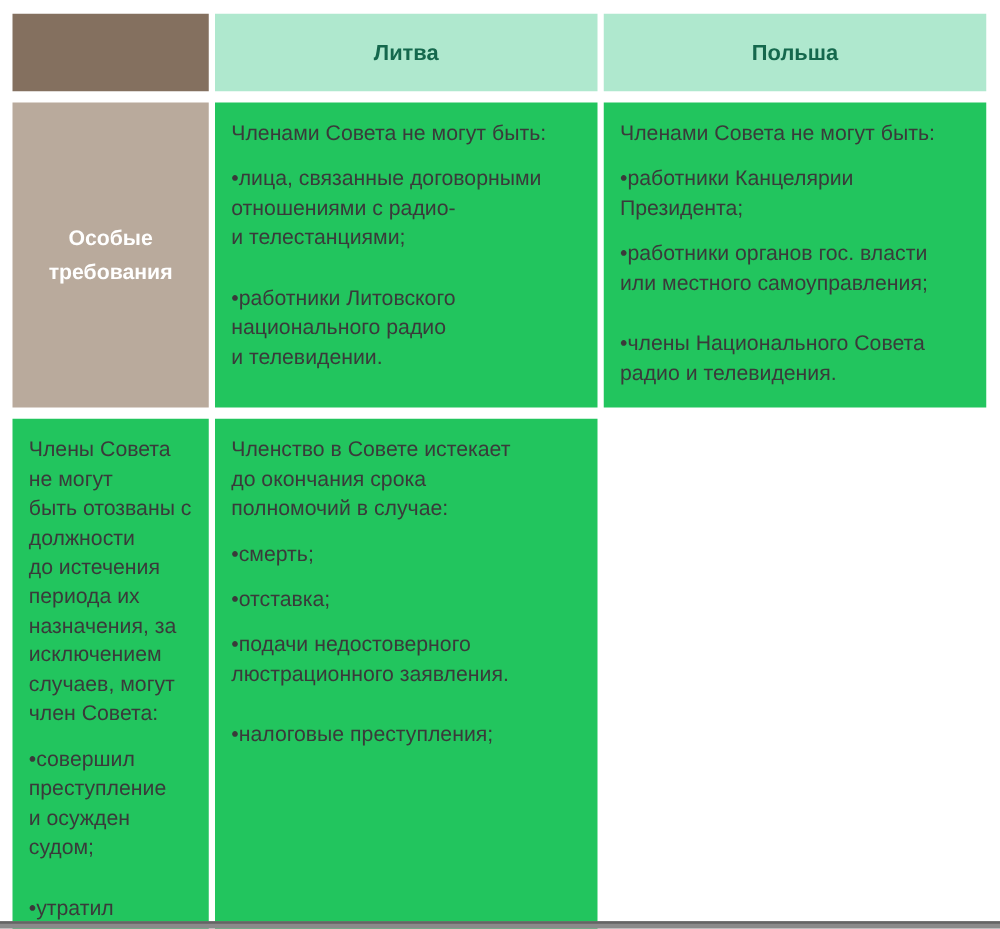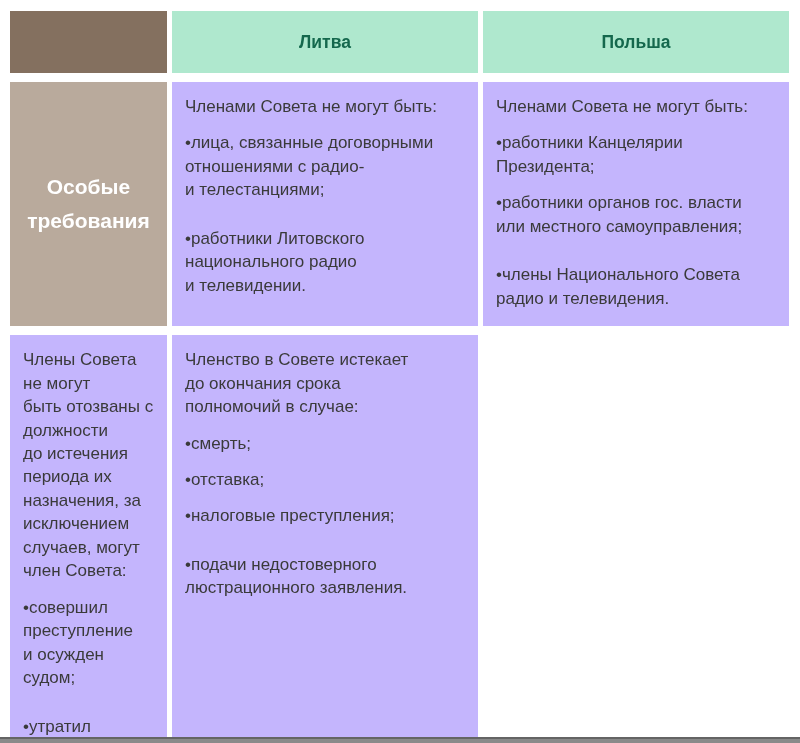--- a/index.html
+++ b/index.html
@@ -31,30 +31,30 @@
     font-weight: bold;
     font-size: 17.5px;
     display: flex;
     align-items: center;
     justify-content: center;
   }
   .row-header {
     background: #b9aa9c;
     color: #ffffff;
     font-weight: bold;
-    font-size: 21px;
+    font-size: 17px;
     line-height: 1.6;
     display: flex;
     align-items: center;
     justify-content: center;
     text-align: center;
     white-space: pre-line;
   }
   .cell {
-    background: #c4b5fd;
+    background: #22c55e;
     color: #3a3a3a;
     font-size: 17px;
     line-height: 1.38;
     padding: 13px 13px 16px 13px;
   }
   .cell p {
     margin: 0 0 13px 0;
     white-space: pre-line;
   }
   .cell p:last-child { margin-bottom: 0; margin-top: 25px; }
@@ -116,20 +116,20 @@
 и осужден судом;</p>
     <p class="bullet">утратил гражданство
 Литовской Республики.</p>
   </div>
   <div class="cell">
     <p>Членство в Совете истекает
 до окончания срока
 полномочий в случае:</p>
     <p class="bullet">смерть;</p>
     <p class="bullet">отставка;</p>
-    <p class="bullet">налоговые преступления;</p>
     <p class="bullet">подачи недостоверного
 люстрационного заявления.</p>
+    <p class="bullet">налоговые преступления;</p>
   </div>
 
 </div>
 
 <div class="bottom-bar"></div>
 
 </body></html>

